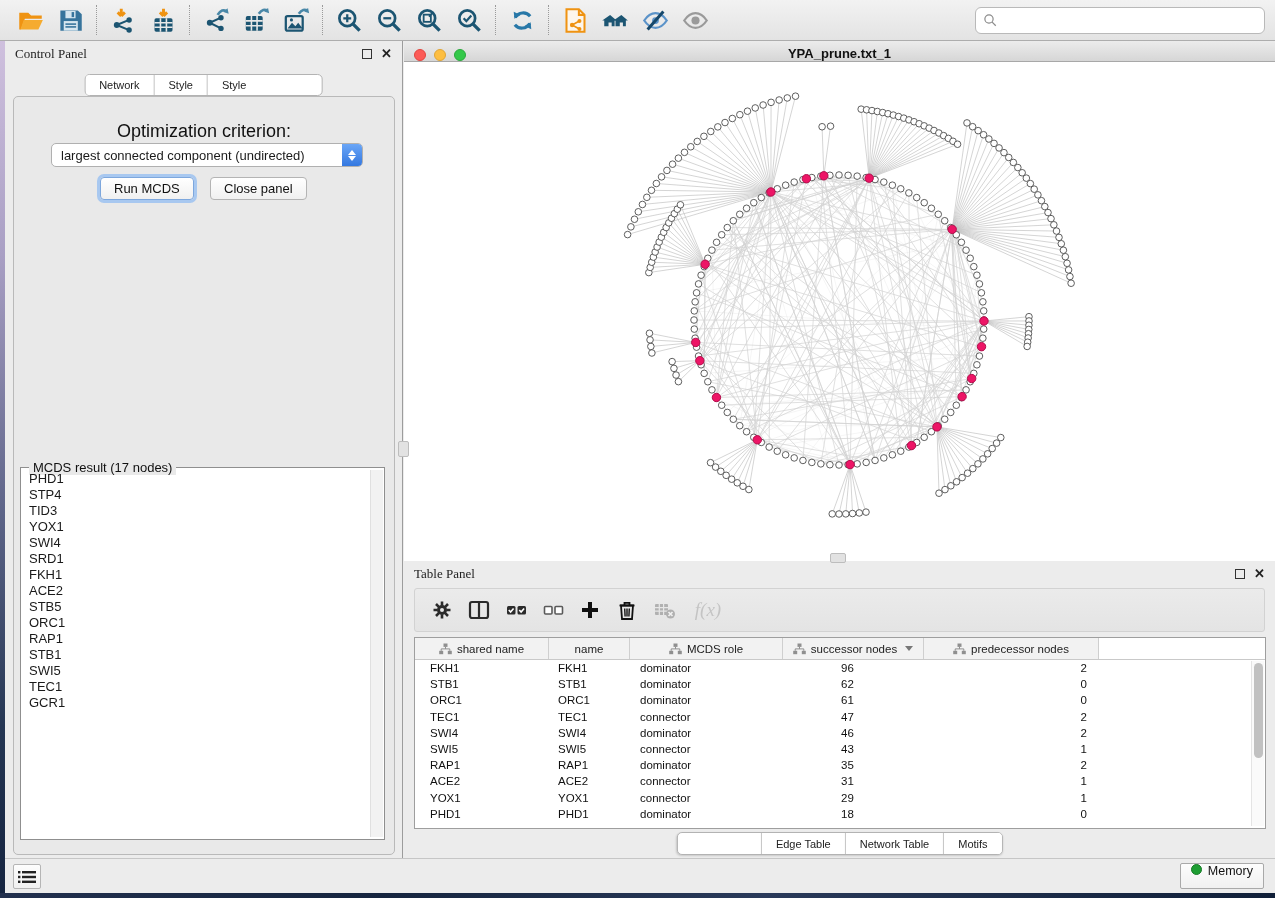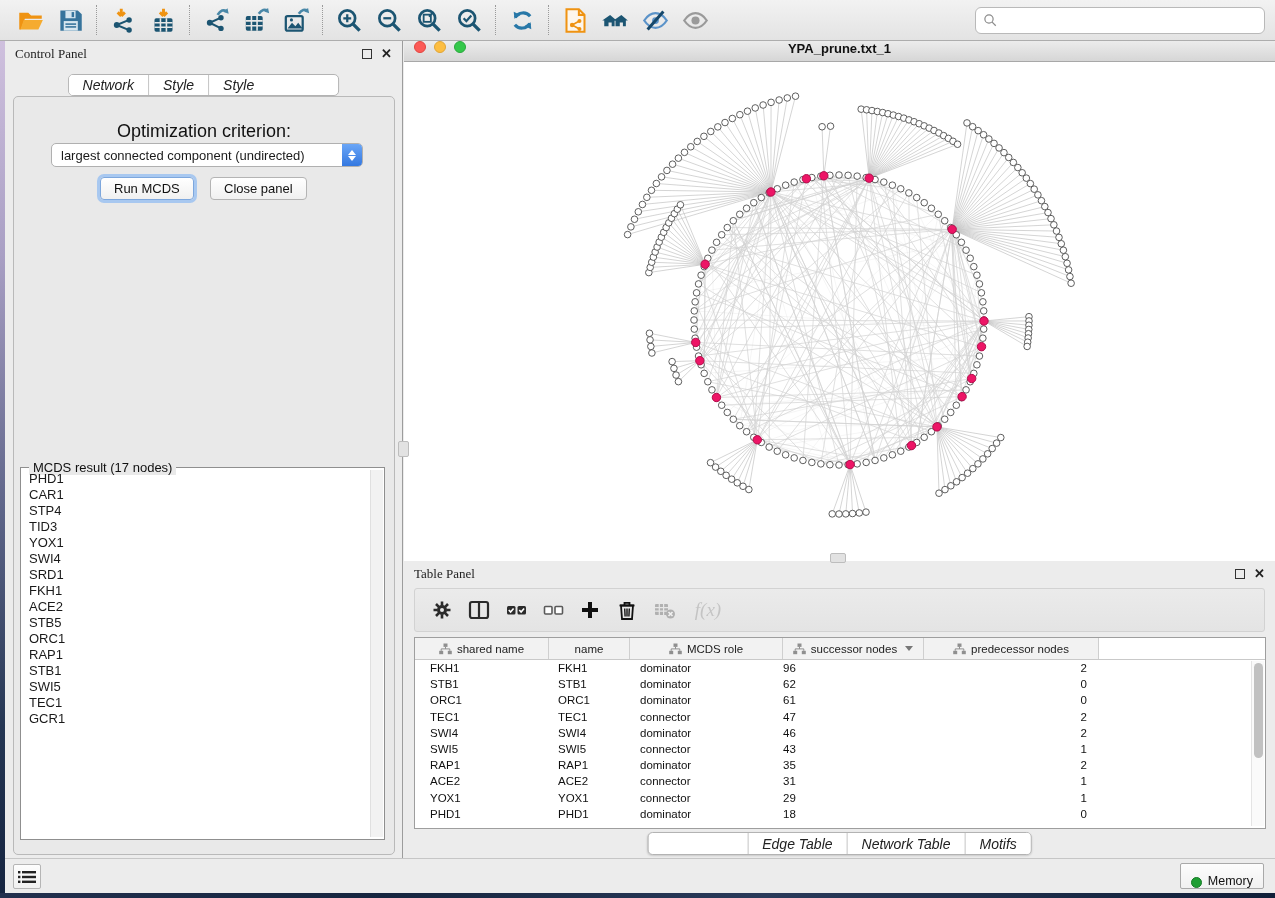--- a/index.html
+++ b/index.html
@@ -29,22 +29,22 @@
   #control-panel { position:absolute; left:5px; top:41px; width:398px; height:817px;
     background:#ececec; border-right:1px solid #9c9c9c; }
   .panel-titlebar { height:26px; display:flex; align-items:center; padding:0 10px;font-family:Liberation Serif, serif; }
   .panel-title { font-size:13px; color:#222; }
   .panel-btns { margin-left:auto; display:flex; gap:9px; align-items:center; }
   .float-btn { width:10px; height:10px; border:1.6px solid #333; background:transparent; }
   .close-btn { font-size:13px; font-weight:bold; color:#222; line-height:10px; cursor:pointer; }
 
   .seg-tabs { display:flex; border:1px solid #b3b3b3; border-radius:5px; overflow:hidden;
     background:#fff; height:22px; }
-  .seg-tab { padding:8px 14px; font-size:14px; display:flex; align-items:center; color:#222;
-    border-left:1px solid #c4c4c4; cursor:pointer; background:#fff;font-style:italic; }
+  .seg-tab { padding:8px 14px; font-size:11px; display:flex; align-items:center; color:#222;
+    border-left:1px solid #c4c4c4; cursor:pointer; background:#fff; }
   .seg-tab:first-child { border-left:none; }
   .seg-tab.selected { background:linear-gradient(#5b9cf5,#3a7fe8); color:#fff; border-left-color:#3a7fe8;margin-top:42px; }
 
   #cp-tabs { position:absolute; left:50%; transform:translateX(-50%); top:33px; z-index:3; }
   #cp-content { position:absolute; left:8px; right:7px; top:55px; bottom:3px;
     border:1px solid #b9b9b9; border-radius:5px; background:#e9e9e9; }
   #opt-label { position:absolute; top:24px; width:100%; text-align:center; font-size:18px; color:#111; }
   #criterion-select { position:absolute; left:37px; top:46px; width:312px; height:24px;
     background:#fff; border:1px solid #b0b0b0; border-radius:5px; display:flex; align-items:center;
     font-size:13px; cursor:pointer; }
@@ -67,21 +67,21 @@
   #mcds-box-label { position:absolute; top:-8px; left:8px; background:#e9e9e9; padding:0 4px;
     font-size:13px; color:#111; }
   #mcds-list { position:absolute; left:1px; top:3px; bottom:2px; right:15px; overflow:hidden; }
   .mcds-item { font-size:13px; line-height:16px; padding-left:7px; }
   #mcds-scroll { position:absolute; right:1px; top:2px; bottom:2px; width:13px; background:#f2f2f2;
     border-left:1px solid #e0e0e0; }
 
   
   #network-panel { position:absolute; left:404px; top:41px; right:0; height:520px; background:#fff; }
   #net-titlebar { height:21px; background:linear-gradient(#ececec,#d6d6d6); border-bottom:1px solid #a8a8a8;
-    display:flex; align-items:flex-start; position:relative; }
+    display:flex; align-items:flex-end; position:relative; }
   .traffic { width:12px; height:12px; border-radius:50%; margin-left:8px; cursor:pointer; }
   .traffic.red { background:#fc5b57; border:1px solid #e2453f; margin-left:10px; }
   .traffic.yellow { background:#fdbe41; border:1px solid #e0a535; }
   .traffic.green { background:#34c84a; border:1px solid #2aa83d; }
   #net-title { position:absolute; left:0; right:0; text-align:center; font-size:13px; font-weight:600; color:#111; }
   #net-canvas { position:absolute; left:0; top:21px; right:0; bottom:0; background:#fff; }
 
   
   #vsplit-handle { position:absolute; left:398px; top:441px; width:11px; height:16px; z-index:5;
     background:#e2e2e2; border:1px solid #bdbdbd; border-radius:2px; cursor:col-resize; }
@@ -105,39 +105,39 @@
   .th-cell { background:#f2f2f2; border-right:1px solid #cfcfcf; display:flex; align-items:center;
     justify-content:center; gap:5px; font-size:11.5px; color:#222; position:relative; }
   .th-cell .hier-icon { flex:0 0 auto; }
   .sort-chev { width:0; height:0; border-left:4px solid transparent; border-right:4px solid transparent;
     border-top:5px solid #777; margin-left:3px; }
   .t-row { display:flex; height:16.2px; align-items:center; cursor:default; }
   .t-cell { font-size:11.5px; color:#111; white-space:nowrap; overflow:hidden; }
   .c0 { width:134px; padding-left:15px; }
   .c1 { width:81px;  padding-left:9px; }
   .c2 { width:153px; padding-left:10px; }
-  .c3 { width:141px; text-align:left; padding-right:12px; }
+  .c3 { width:141px; text-align:center; padding-right:12px; }
   .c4 { width:175px; text-align:right; padding-right:12px; }
   #table-vscroll { position:absolute; right:1px; top:23px; bottom:2px; width:13px; background:#fafafa;
     border-left:1px solid #e4e4e4; }
   #table-vthumb { position:absolute; left:2px; top:2px; width:9px; height:95px; border-radius:5px;
     background:#c1c1c1; cursor:pointer; }
 
   #tp-tabs { position:absolute; left:50%; transform:translateX(-50%); top:271px; }
   #tp-tabs .seg-tabs { height:23px; box-shadow:0 1px 2px rgba(0,0,0,.15); }
 
   
   #status-bar { position:absolute; left:5px; right:0; bottom:5px; height:35px; background:#ececec;
     border-top:1px solid #c6c6c6; }
   #netlist-btn { position:absolute; left:8px; top:5px; width:28px; height:25px;
     background:linear-gradient(#fdfdfd,#f0f0f0); border:1px solid #b5b5b5; border-radius:2px;
     display:flex; align-items:center; justify-content:center; cursor:pointer; }
   #memory-btn { position:absolute; right:11px; top:4px; height:26px; padding:0 10px;
     background:linear-gradient(#fdfdfd,#f1f1f1); border:1px solid #a9a9a9; border-radius:2px;
-    display:flex; align-items:flex-end; gap:6px; font-size:12.5px; color:#111; cursor:pointer; }
+    display:flex; align-items:flex-start; gap:6px; font-size:12.5px; color:#111; cursor:pointer; }
   #memory-dot { width:11px; height:11px; border-radius:50%; background:#1e9e33; border:1px solid #157a26; }
 </style>
 </head>
 <body>
 
 <div id="wall-left"></div>
 <div id="wall-bottom"></div>
 
 <div id="toolbar">
   <div id="tb-buttons" style="display:flex;align-items:center;">
@@ -316,21 +316,20 @@
           <span class="chev down"></span>
       </span>
     </div>
     <button class="push-btn" id="run-btn">Run MCDS</button>
     <button class="push-btn" id="closepanel-btn">Close panel</button>
 
     <div id="mcds-box">
       <span id="mcds-box-label">MCDS result (17 nodes)</span>
       <div id="mcds-list">
           <div class="mcds-item">PHD1</div>
-          <div class="mcds-item">CAR1</div>
           <div class="mcds-item">STP4</div>
           <div class="mcds-item">TID3</div>
           <div class="mcds-item">YOX1</div>
           <div class="mcds-item">SWI4</div>
           <div class="mcds-item">SRD1</div>
           <div class="mcds-item">FKH1</div>
           <div class="mcds-item">ACE2</div>
           <div class="mcds-item">STB5</div>
           <div class="mcds-item">ORC1</div>
           <div class="mcds-item">RAP1</div>

